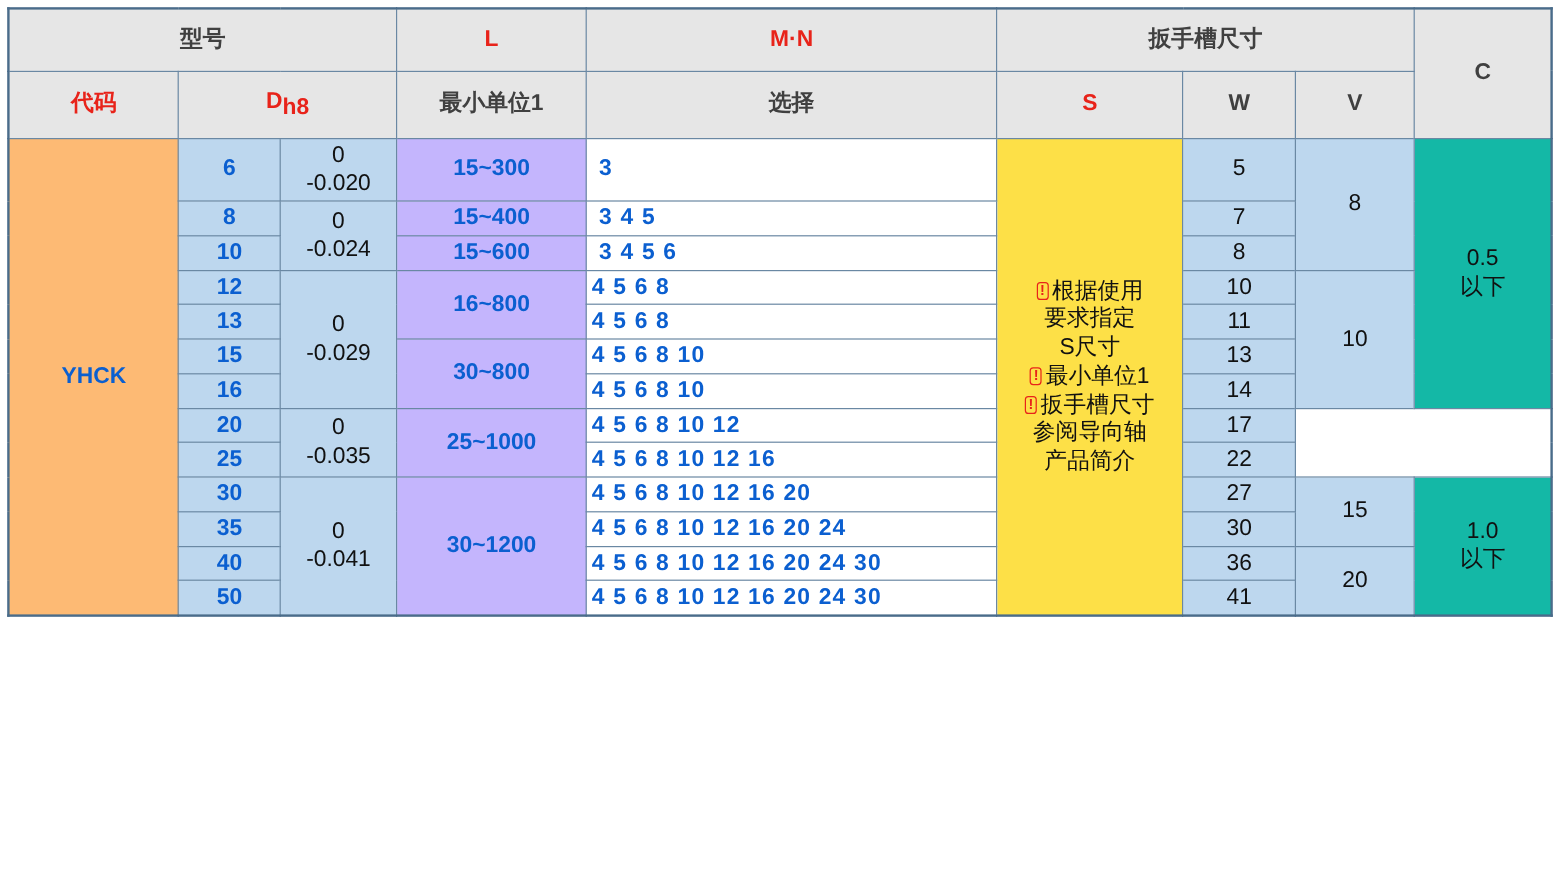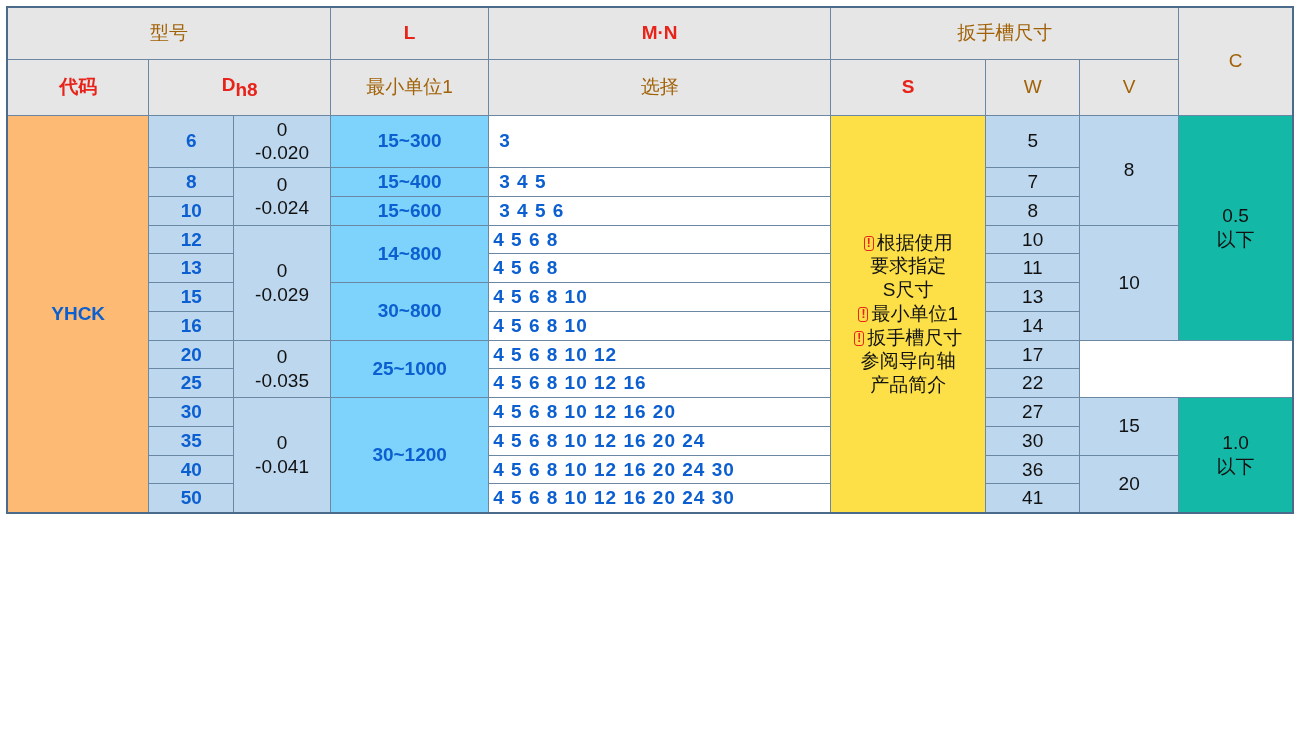--- a/index.html
+++ b/index.html
@@ -20,40 +20,40 @@
     border:1px solid #6a88a3;
     text-align:center;
     vertical-align:middle;
     padding:2px 4px;
     font-size:19px;
     line-height:1.25;
   }
   
   .hdr{
     background:#e6e6e6;
-    font-weight:normal;
-    color:#a16207;
+    font-weight:bold;
+    color:#404040;
     font-size:21px;
   }
   .hdr-red{
     background:#e6e6e6;
     font-weight:bold;
     color:#e8231a;
     font-size:21px;
   }
   .dh8 sub{font-size:19px;font-weight:bold;}
   
   .blue-strong{
     background:#bdd7ee;
     color:#0b5fd0;
     font-weight:bold;
     font-size:21px;
   }
   .blue-light{
-    background:#7dd3fc;
+    background:#c4b5fd;
     color:#0b5fd0;
     font-weight:bold;
     font-size:21px;
   }
   .tol{
     background:#bdd7ee;
     color:#111;
     font-size:20px;
     line-height:1.35;
   }
@@ -189,21 +189,21 @@
     <td class="mn left">3 4 5 6</td>
     <td class="sw">8</td>
   </tr>
 
   <tr>
     <td class="blue-strong">12</td>
     <td class="tol" rowspan="4">
       <div>0</div>
       <div>-0.029</div>
     </td>
-    <td class="blue-light" rowspan="2">14~800</td>
+    <td class="blue-light" rowspan="2">16~800</td>
     <td class="mn center">4 5 6 8</td>
     <td class="sw">10</td>
     <td class="vv" rowspan="4">10</td>
   </tr>
 
   <tr>
     <td class="blue-strong">13</td>
     <td class="mn center">4 5 6 8</td>
     <td class="sw">11</td>
   </tr>

